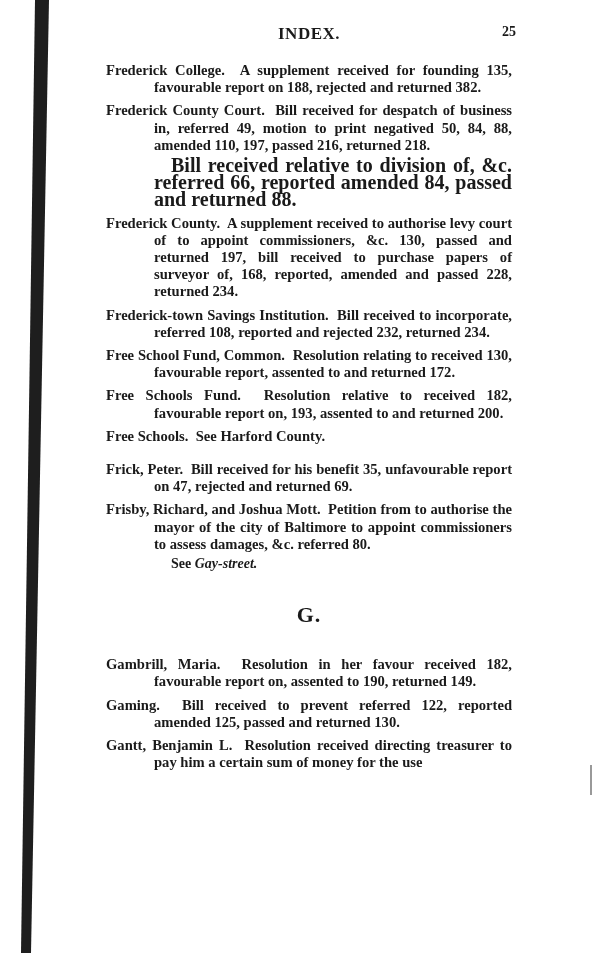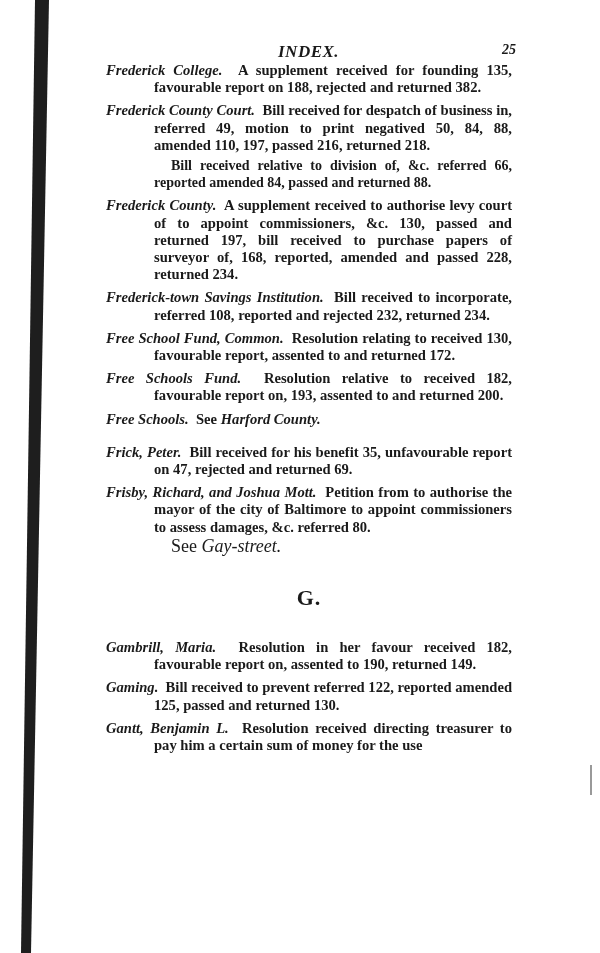--- a/index.html
+++ b/index.html
@@ -4,43 +4,43 @@
 <style>
   html, body { margin: 0; padding: 0; }
   body {
     width: 600px; height: 953px; background: #ffffff; position: relative; overflow: hidden;
     font-family: "Liberation Serif", "DejaVu Serif", serif; color: #1a1a1a;
   }
   .spine {
     position: absolute; top: 0; left: 0; width: 600px; height: 953px; pointer-events: none;
   }
   .header {
-    position: absolute; top: 42px; left: 104px; width: 410px; height: 20px; font-style: italic;
+    position: absolute; top: 24px; left: 104px; width: 410px; height: 20px;
   }
   .running-title {
     position: absolute; left: 174px; top: 0; font-size: 17px; letter-spacing: 0.5px; font-weight: bold;
   }
   .page-number {
     position: absolute; right: -2px; top: 0; font-size: 14px; font-weight: bold;
   }
   .content {
     position: absolute; top: 62px; left: 106px; width: 406px;
   }
   .entry {
     font-size: 14.6px; line-height: 17.2px; font-weight: bold;
     text-align: justify; padding-left: 48px; text-indent: -48px; margin: 0 0 6px 0;
   }
-  .entry .head { font-style: italic; }
+  .entry .head { }
   .entry .body { }
   .sub {
-    font-size: 14px; line-height: 17.2px; font-weight: bold; text-align: justify;
+    font-size: 20px; line-height: 17.2px; font-weight: bold; text-align: justify;
     padding-left: 48px; text-indent: 17px; margin: -3px 0 6px 0;
   }
   .see {
-    font-size: 18px; line-height: 17.2px; font-weight: normal; padding-left: 65px; margin: -4px 0 0 0;
+    font-size: 14px; line-height: 17.2px; font-weight: bold; padding-left: 65px; margin: -4px 0 0 0;
   }
   .see .ital { font-style: italic; }
   .section-letter {
     text-align: center; font-size: 22px; font-weight: bold; margin: 30px 0 28px 0; letter-spacing: 1px;
   }
   .speck { position: absolute; background: #555; }
 </style>
 </head>
 <body>
 

